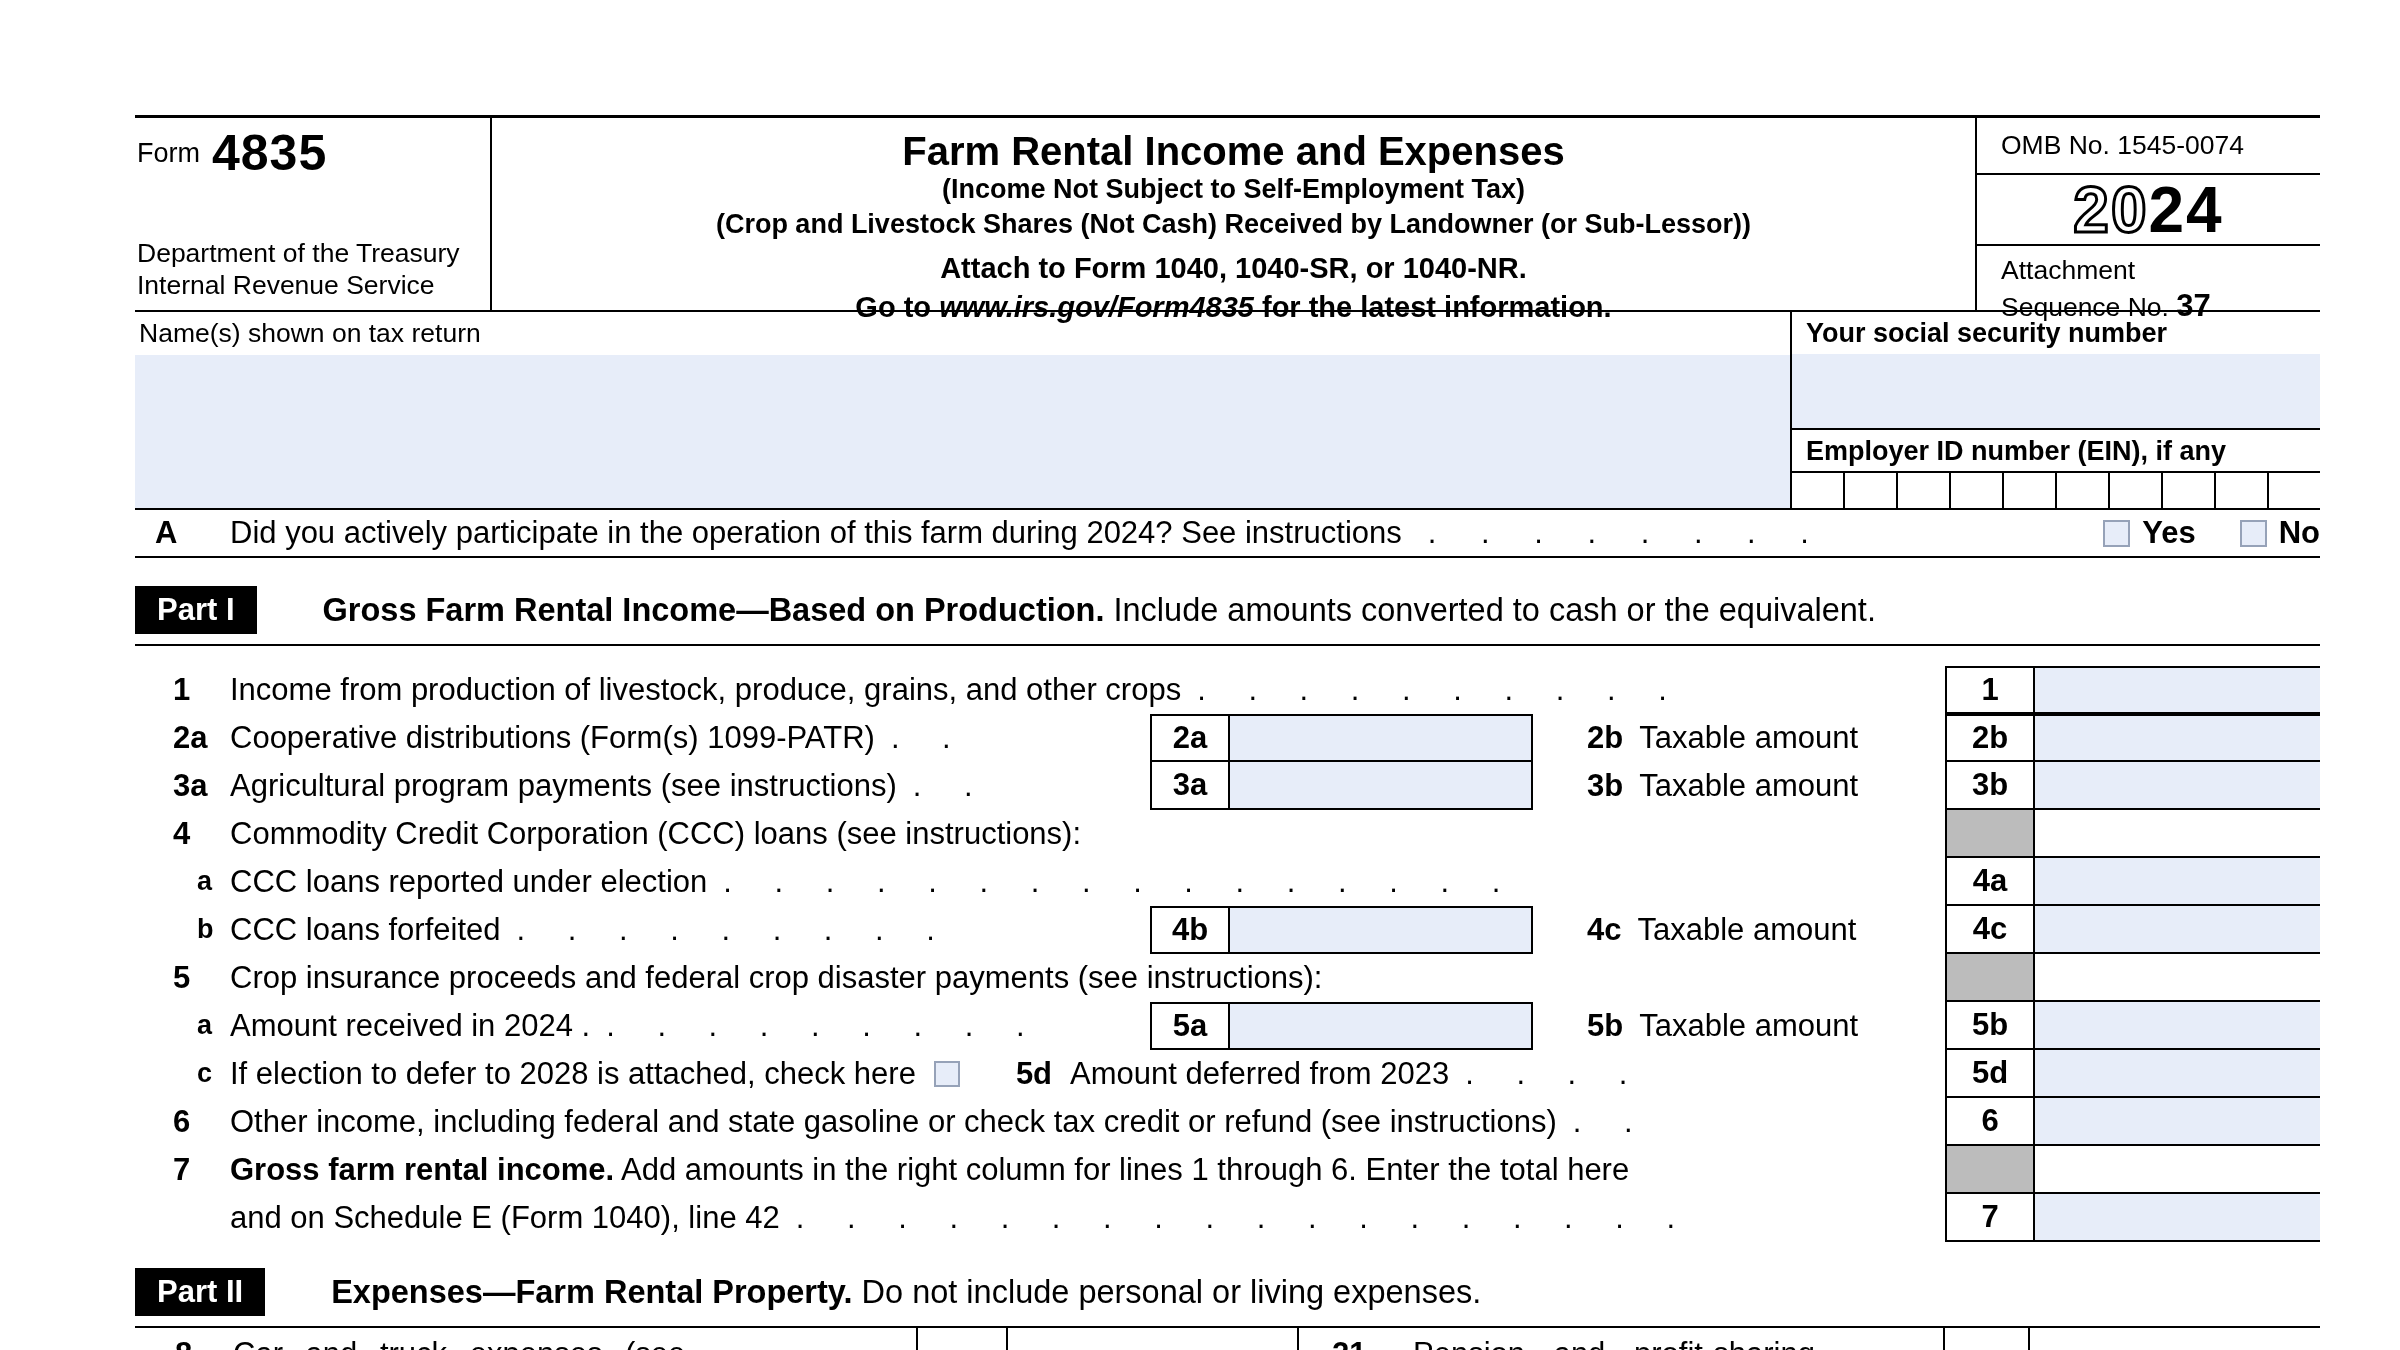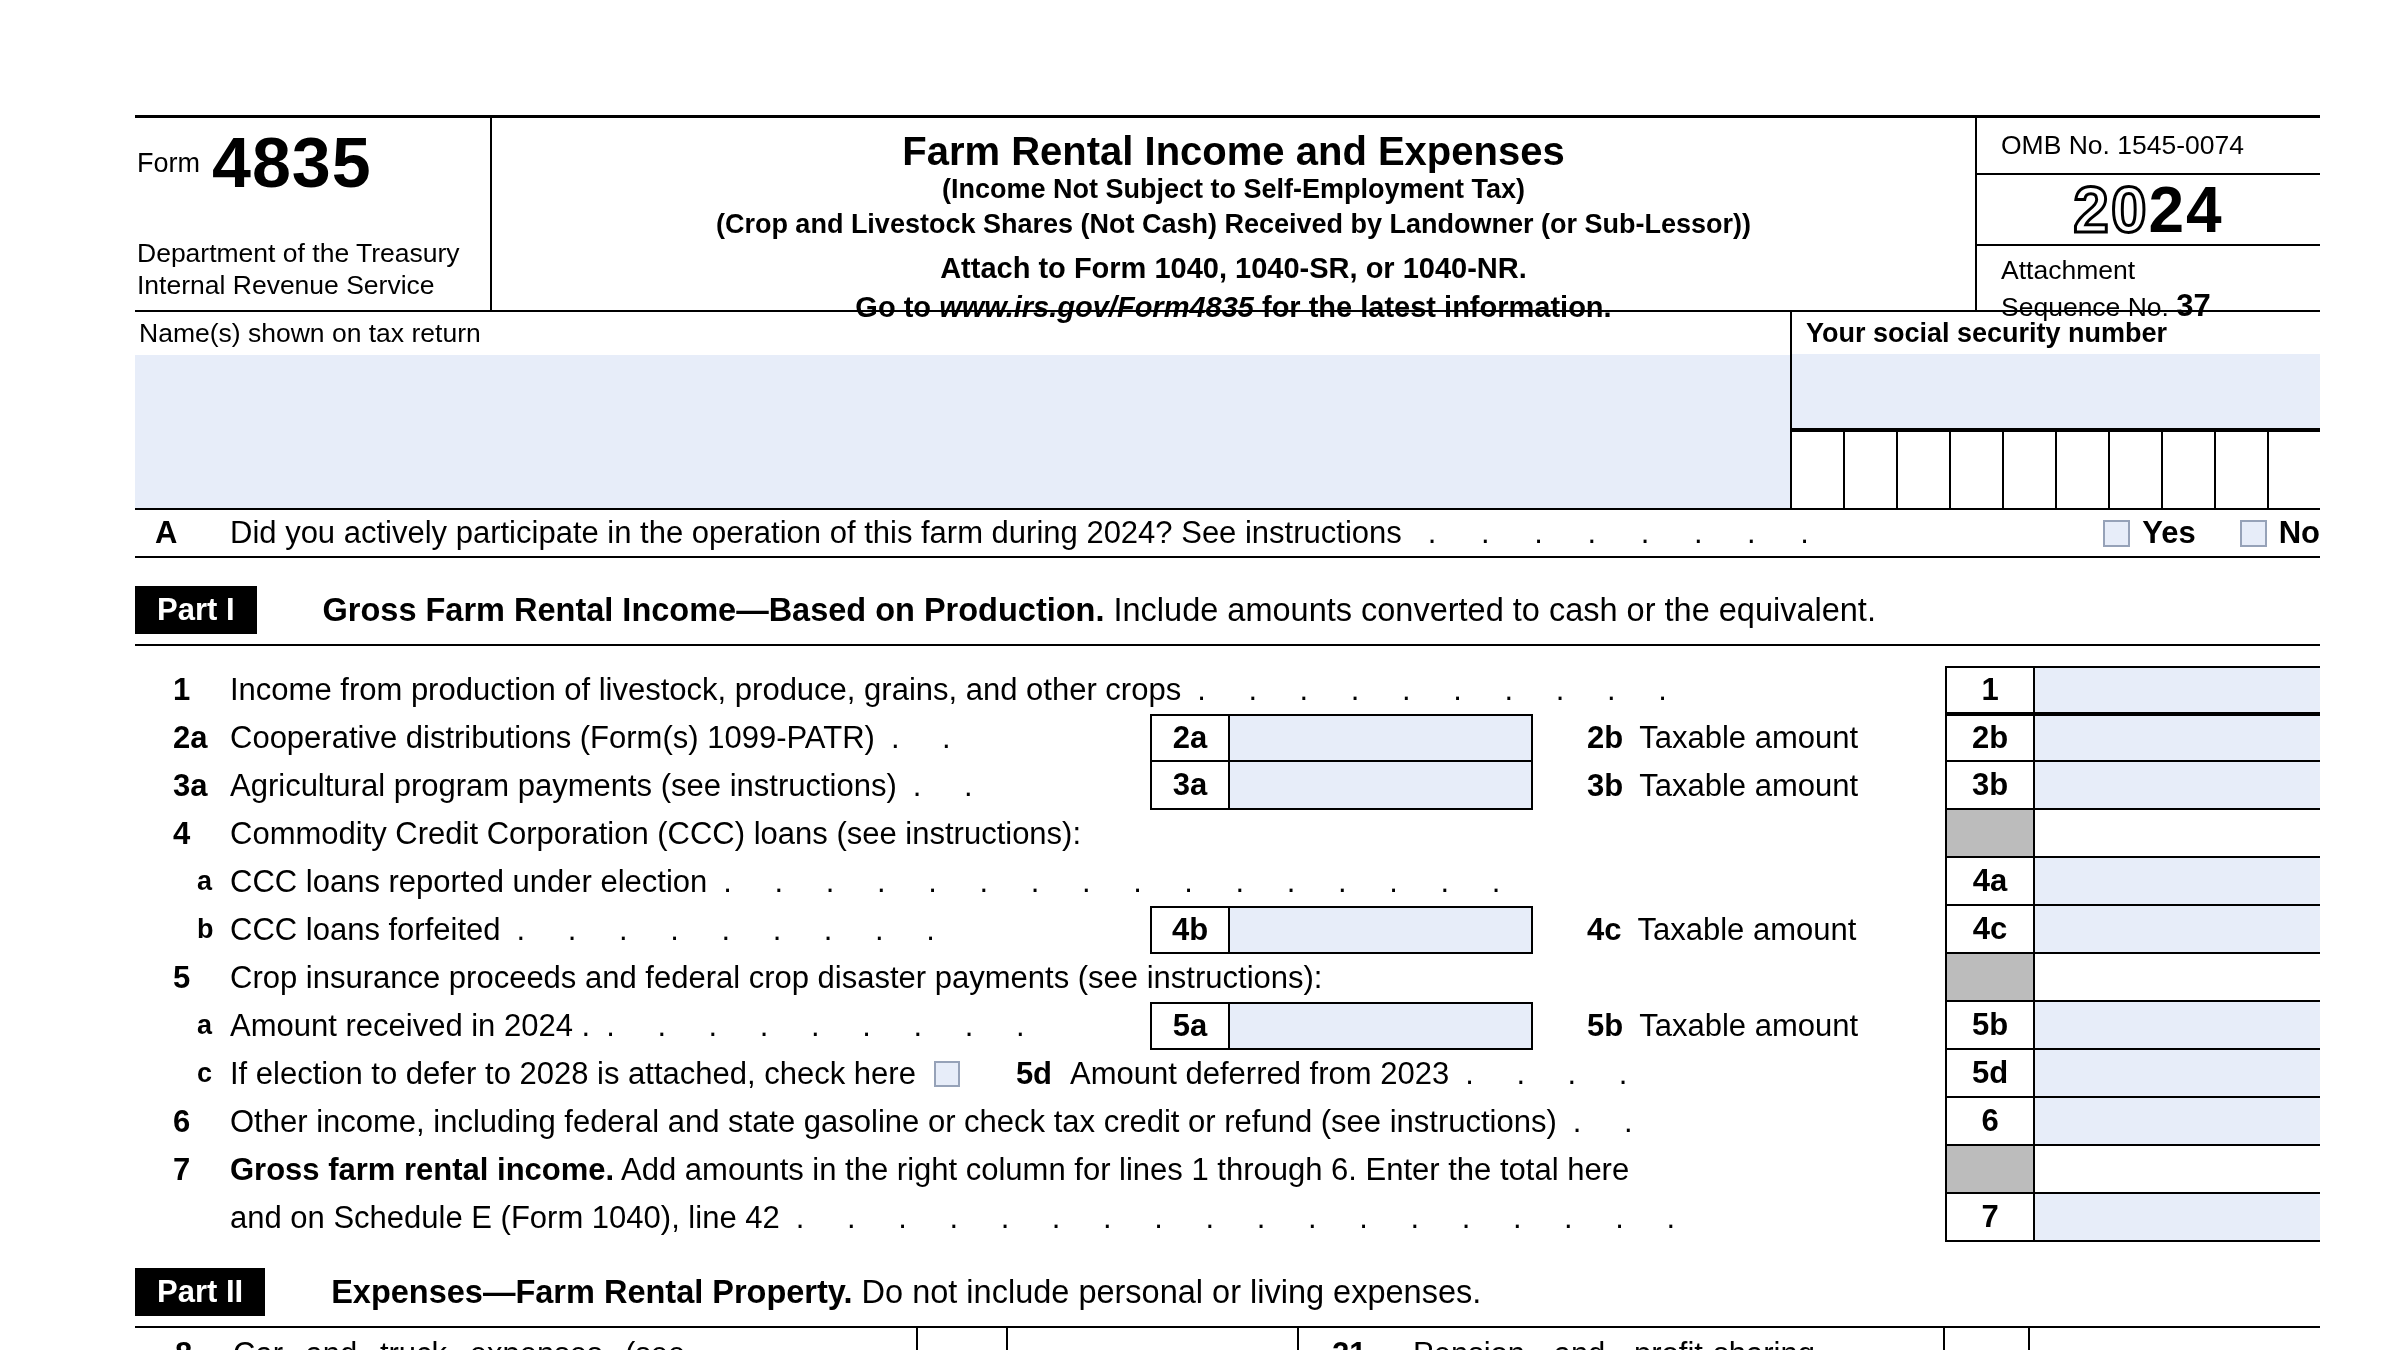--- a/index.html
+++ b/index.html
@@ -11,21 +11,21 @@
   body{margin:0;background:#fff;}
   .page{position:relative;width:2400px;height:1350px;background:#fff;overflow:hidden;
         font-family:"Liberation Sans",sans-serif;color:var(--ink);padding-left:16px;}
   .form{position:absolute;left:135px;top:115px;width:2185px;}
 
   
   .hdr{display:flex;border-top:3px solid #000;height:195px;}
   .hdr-left{width:355px;display:flex;flex-direction:column;padding:6px 6px 8px 2px;}
   .form-line{display:flex;align-items:center;gap:12px;margin-top:6px;}
   .w-form{font-size:27px;}
-  .n-4835{font-size:70px;font-weight:bold;letter-spacing:1px;line-height:.95;}
+  .n-4835{font-size:50px;font-weight:bold;letter-spacing:1px;line-height:.95;}
   .dept{margin-top:auto;font-size:26.5px;line-height:1.2;}
   .hdr-center{flex:1;border-left:2px solid #000;border-right:2px solid #000;
               text-align:center;padding-top:12px;}
   .title{font-size:40px;font-weight:bold;line-height:1.05;}
   .sub{font-size:27px;font-weight:bold;line-height:1.3;}
   .attach{font-size:29px;font-weight:bold;margin-top:10px;}
   .goto{font-size:29px;font-weight:bold;margin-top:6px;}
   .url{font-style:italic;}
   .hdr-right{width:343px;display:flex;flex-direction:column;}
   .omb{font-size:26.5px;padding:12px 0 12px 24px;border-bottom:2px solid #000;}
@@ -134,20 +134,21 @@
     </div>
 
     <div class="names">
       <div class="nm-left">
         <div class="nm-label">Name(s) shown on tax return</div>
         <div class="nm-field"></div>
       </div>
       <div class="nm-right">
         <div class="ssn-label">Your social security number</div>
         <div class="ssn-field"></div>
+        <div class="ein-label">Employer ID number (EIN), if any</div>
         <div class="ein-comb">
           <div class="ein-cell"></div>
           <div class="ein-cell"></div>
           <div class="ein-cell"></div>
           <div class="ein-cell"></div>
           <div class="ein-cell"></div>
           <div class="ein-cell"></div>
           <div class="ein-cell"></div>
           <div class="ein-cell"></div>
           <div class="ein-cell"></div>

